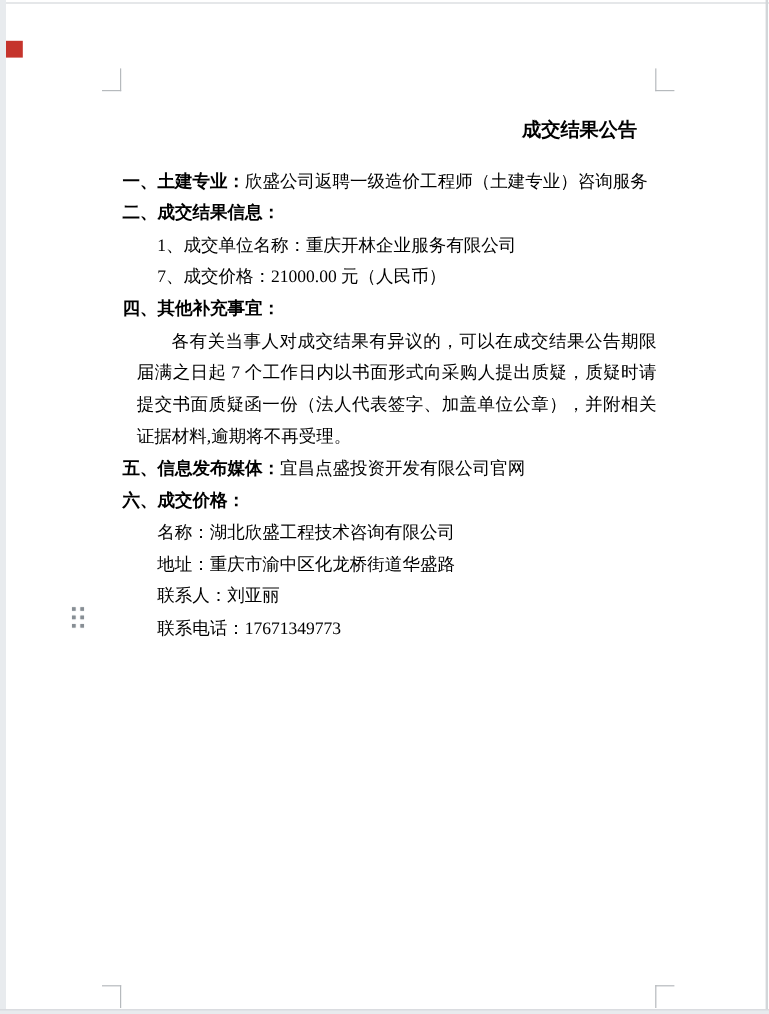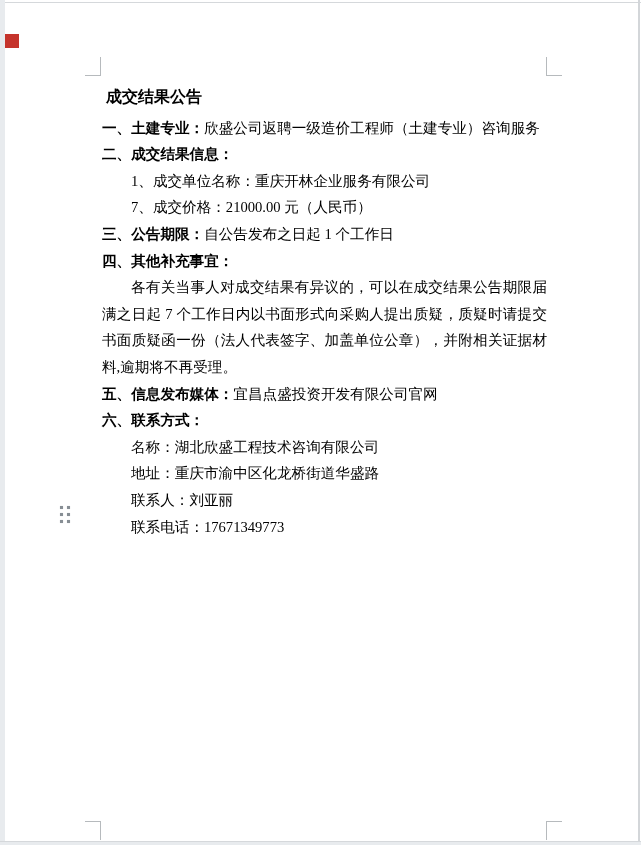--- a/index.html
+++ b/index.html
@@ -34,30 +34,30 @@
     cursor: move;
   }
   .grip i { background: #878e94; box-shadow: 0 0 1px #b9bec2; }
 
   
   .content {
     position: absolute; left: 102px; top: 80px; width: 445px;
     color: #000; font-size: 14.6px; line-height: 26.6px;
   }
   .content h1 {
-    margin: 4px; font-size: 16px; line-height: 26.6px; text-align: left;
+    margin: 16px; font-size: 16px; line-height: 26.6px; text-align: right;
     font-weight: 700; font-family: "Liberation Sans", "DejaVu Sans", sans-serif;
   }
   .content p { margin: 0; }
   .content b {
     font-weight: 700;
     font-family: "Liberation Sans", "DejaVu Sans", sans-serif;
   }
   .line.indent { padding-left: 29px; }
-  .line.para   { text-align: justify; text-indent: 29px; }
+  .line.para   { text-align: justify; text-indent: 29px; margin-left: 12px; }
   .date { text-align: right; margin-top: 26.6px !important; }
 </style>
 </head>
 <body>
 
 <div>
 
   <div class="strip-left"></div>
   <div class="edge-top"></div>
   <div class="edge-right"></div>
@@ -79,25 +79,24 @@
       <i></i>
   </div>
 
   <div class="content">
     <h1>成交结果公告</h1>
     <div id="doc-lines">
         <p class="line"><b>一、土建专业：</b><span>欣盛公司返聘一级造价工程师（土建专业）咨询服务</span></p>
         <p class="line"><b>二、成交结果信息：</b></p>
         <p class="line indent"><span>1、成交单位名称：重庆开林企业服务有限公司</span></p>
         <p class="line indent"><span>7、成交价格：21000.00 元（人民币）</span></p>
-        <p class="line"><b>三、公告期限：</b><span>自公告发布之日起 1 个工作日</span></p>
         <p class="line"><b>四、其他补充事宜：</b></p>
         <p class="line para"><span>各有关当事人对成交结果有异议的，可以在成交结果公告期限届满之日起 7 个工作日内以书面形式向采购人提出质疑，质疑时请提交书面质疑函一份（法人代表签字、加盖单位公章），并附相关证据材料,逾期将不再受理。</span></p>
         <p class="line"><b>五、信息发布媒体：</b><span>宜昌点盛投资开发有限公司官网</span></p>
-        <p class="line"><b>六、联系方式：</b></p>
+        <p class="line"><b>六、成交价格：</b></p>
         <p class="line indent"><span>名称：湖北欣盛工程技术咨询有限公司</span></p>
         <p class="line indent"><span>地址：重庆市渝中区化龙桥街道华盛路</span></p>
         <p class="line indent"><span>联系人：刘亚丽</span></p>
         <p class="line indent"><span>联系电话：17671349773</span></p>
       </div>
   </div>
 
 </div>
 
 </body></html>

